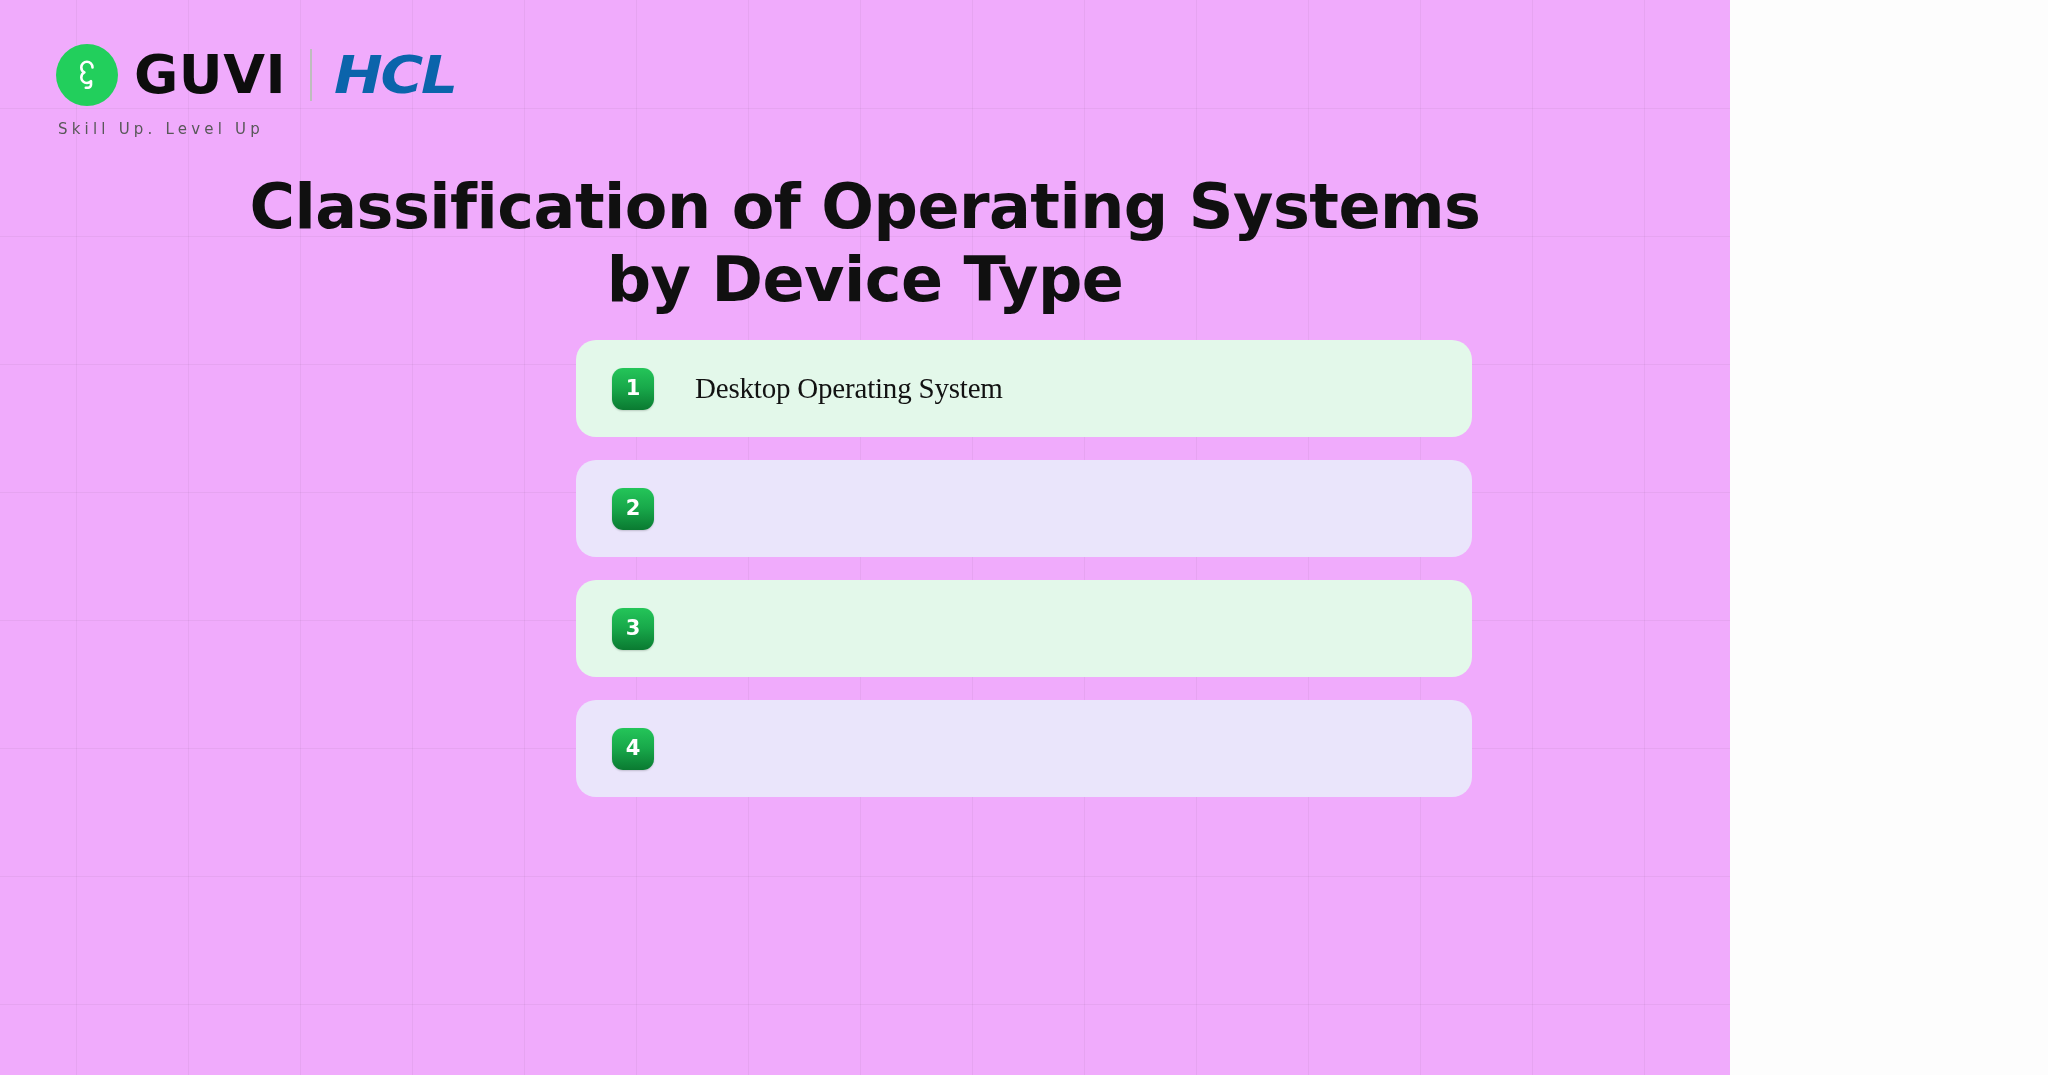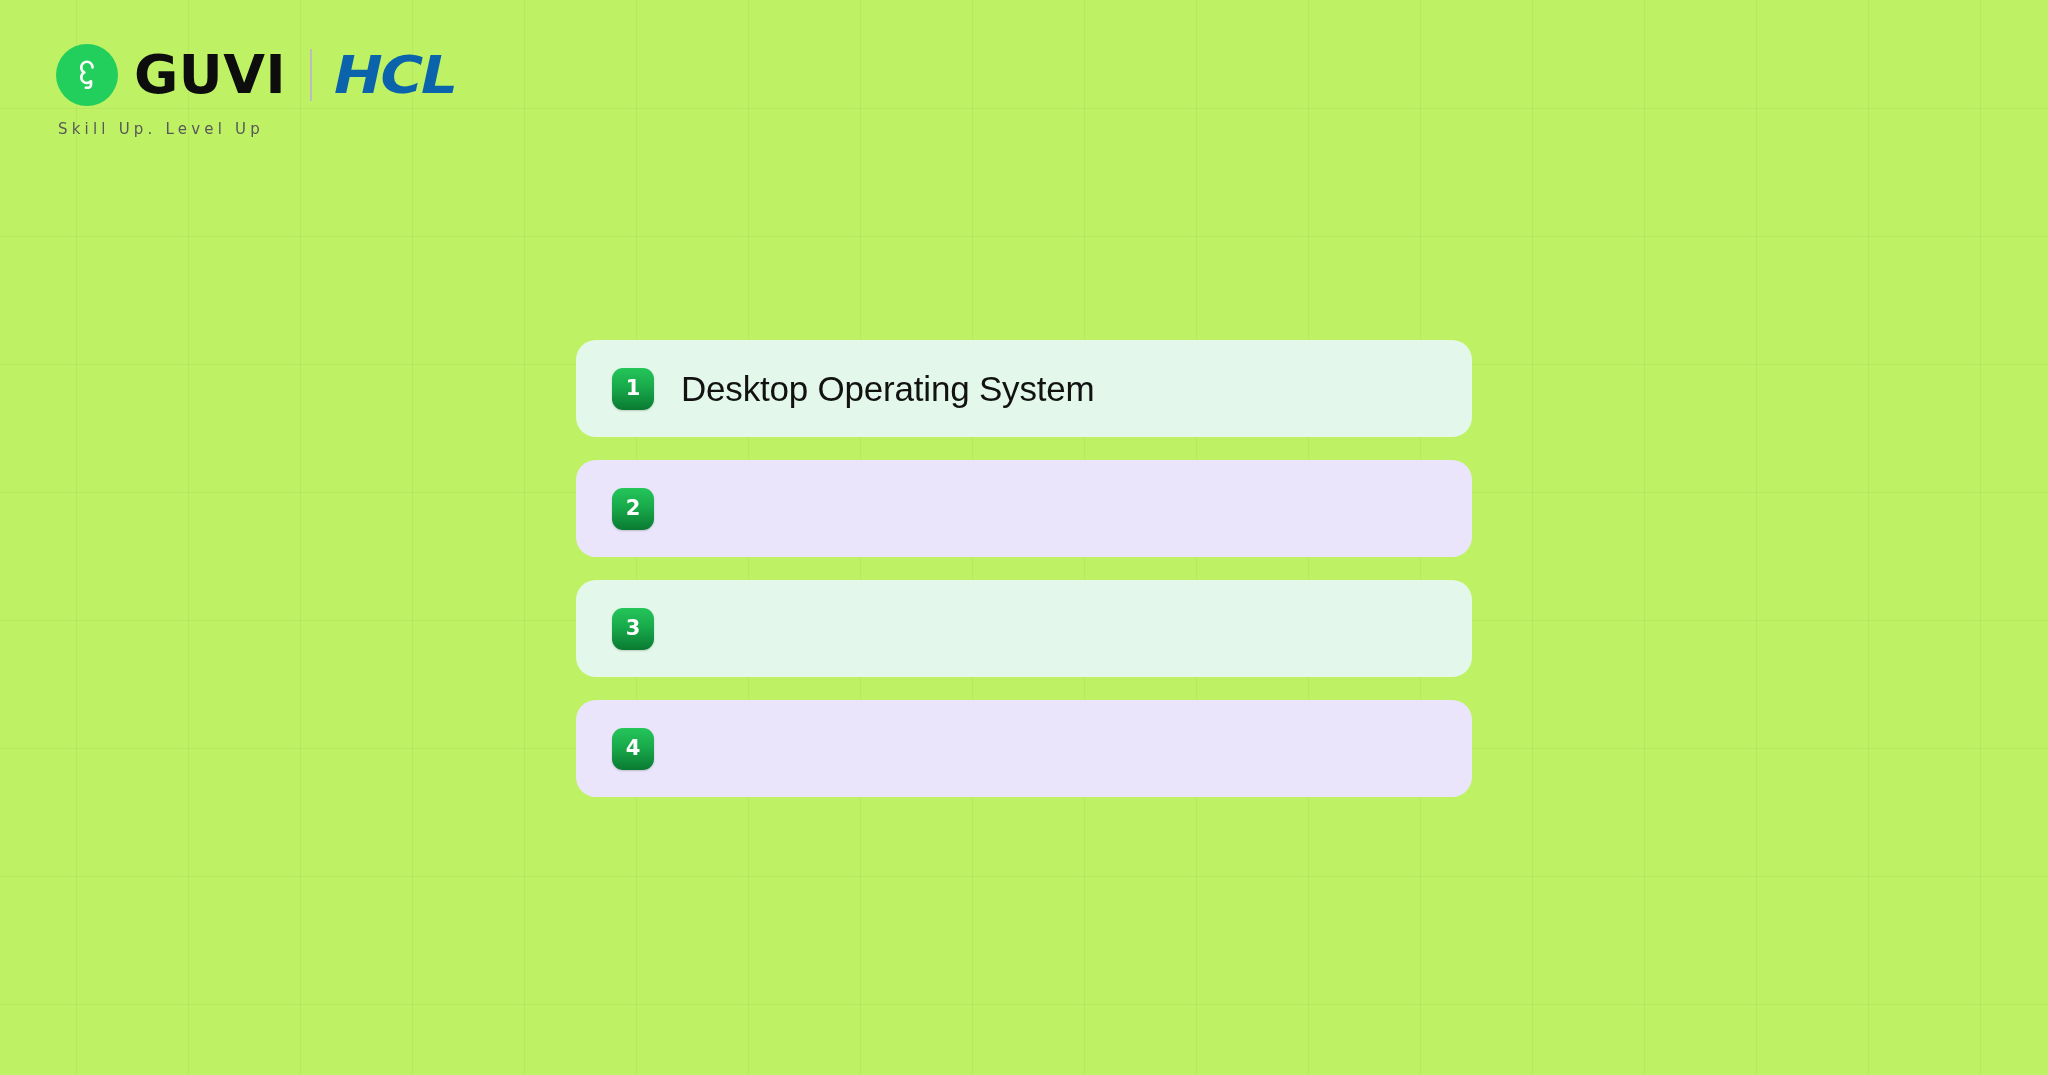--- a/index.html
+++ b/index.html
@@ -11,23 +11,23 @@
     width: 2048px;
     height: 1075px;
     overflow: hidden;
     font-family: "Liberation Sans", sans-serif;
     background: #fdfdfd;
   }
 
   
   .slide {
     position: relative;
-    width: 2048px;
+    width: 1730px;
     height: 1075px;
-    background-color: #bef264;
+    background-color: #f0abfc;
     overflow: hidden;
   }
 
   
   .grid-bg {
     position: absolute;
     inset: 0;
     background-image:
       linear-gradient(to right, rgba(0,0,0,0.045) 1px, transparent 1px),
       linear-gradient(to bottom, rgba(0,0,0,0.045) 1px, transparent 1px);
@@ -149,23 +149,23 @@
     display: flex;
     align-items: center;
     justify-content: center;
     font-family: "DejaVu Sans", sans-serif;
     font-size: 21px;
     font-weight: 700;
     line-height: 1;
     box-shadow: 0 1px 2px rgba(0,0,0,0.18);
   }
   .os-label {
-    margin-left: 27px;
-    font-family: Liberation Sans, sans-serif;
-    font-size: 35px;
+    margin-left: 41px;
+    font-family: Liberation Serif, serif;
+    font-size: 29px;
     font-weight: 400;
     color: #121212;
     line-height: 1;
     letter-spacing: -0.2px;
     white-space: nowrap;
   }
 </style>
 </head>
 <body>
 
@@ -187,20 +187,22 @@
       <span class="guvi-word">GUVI</span>
 
       <span class="brand-divider"></span>
 
       <span class="hcl-word">HCL</span>
     </div>
 
     <div class="brand-tagline">Skill Up. Level Up</div>
   </div>
 
+  <h1 class="slide-title">Classification of Operating Systems
+by Device Type</h1>
 
   <div class="os-list">
 
     <div class="os-row tint-green">
       <span class="os-badge">1</span>
       <span class="os-label">Desktop Operating System</span>
     </div>
 
     <div class="os-row tint-purple">
       <span class="os-badge">2</span>

